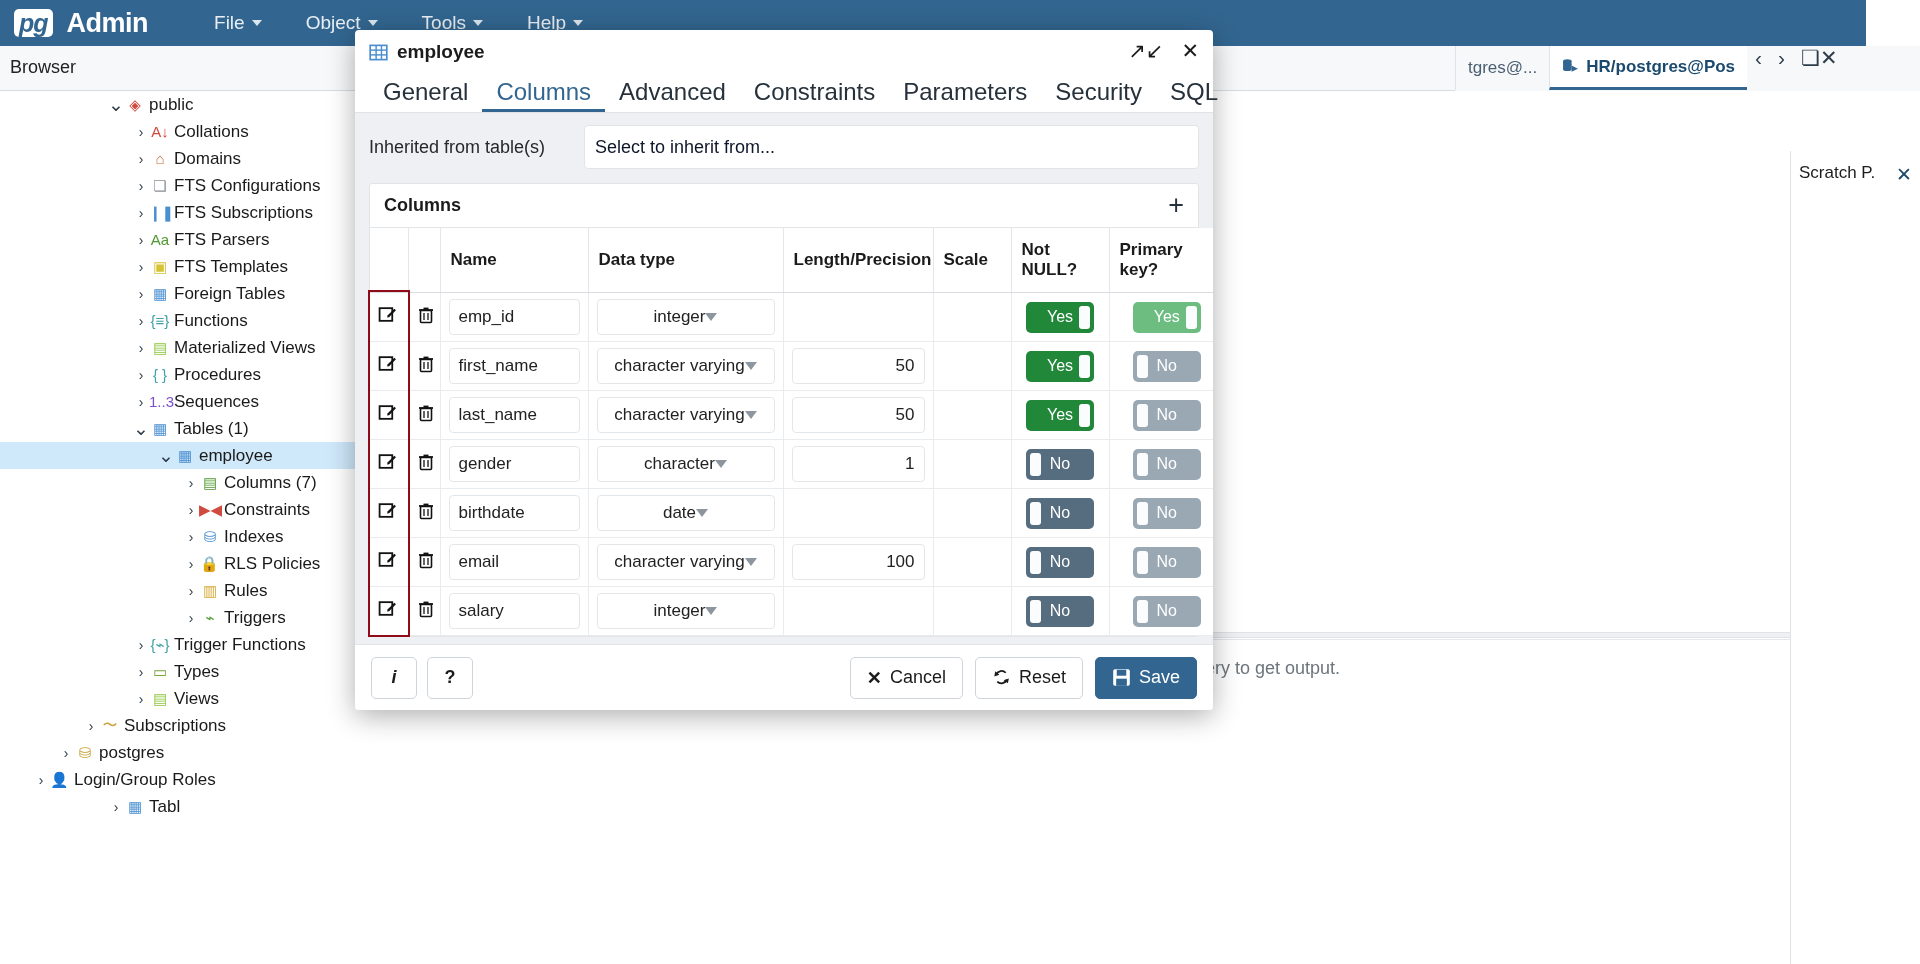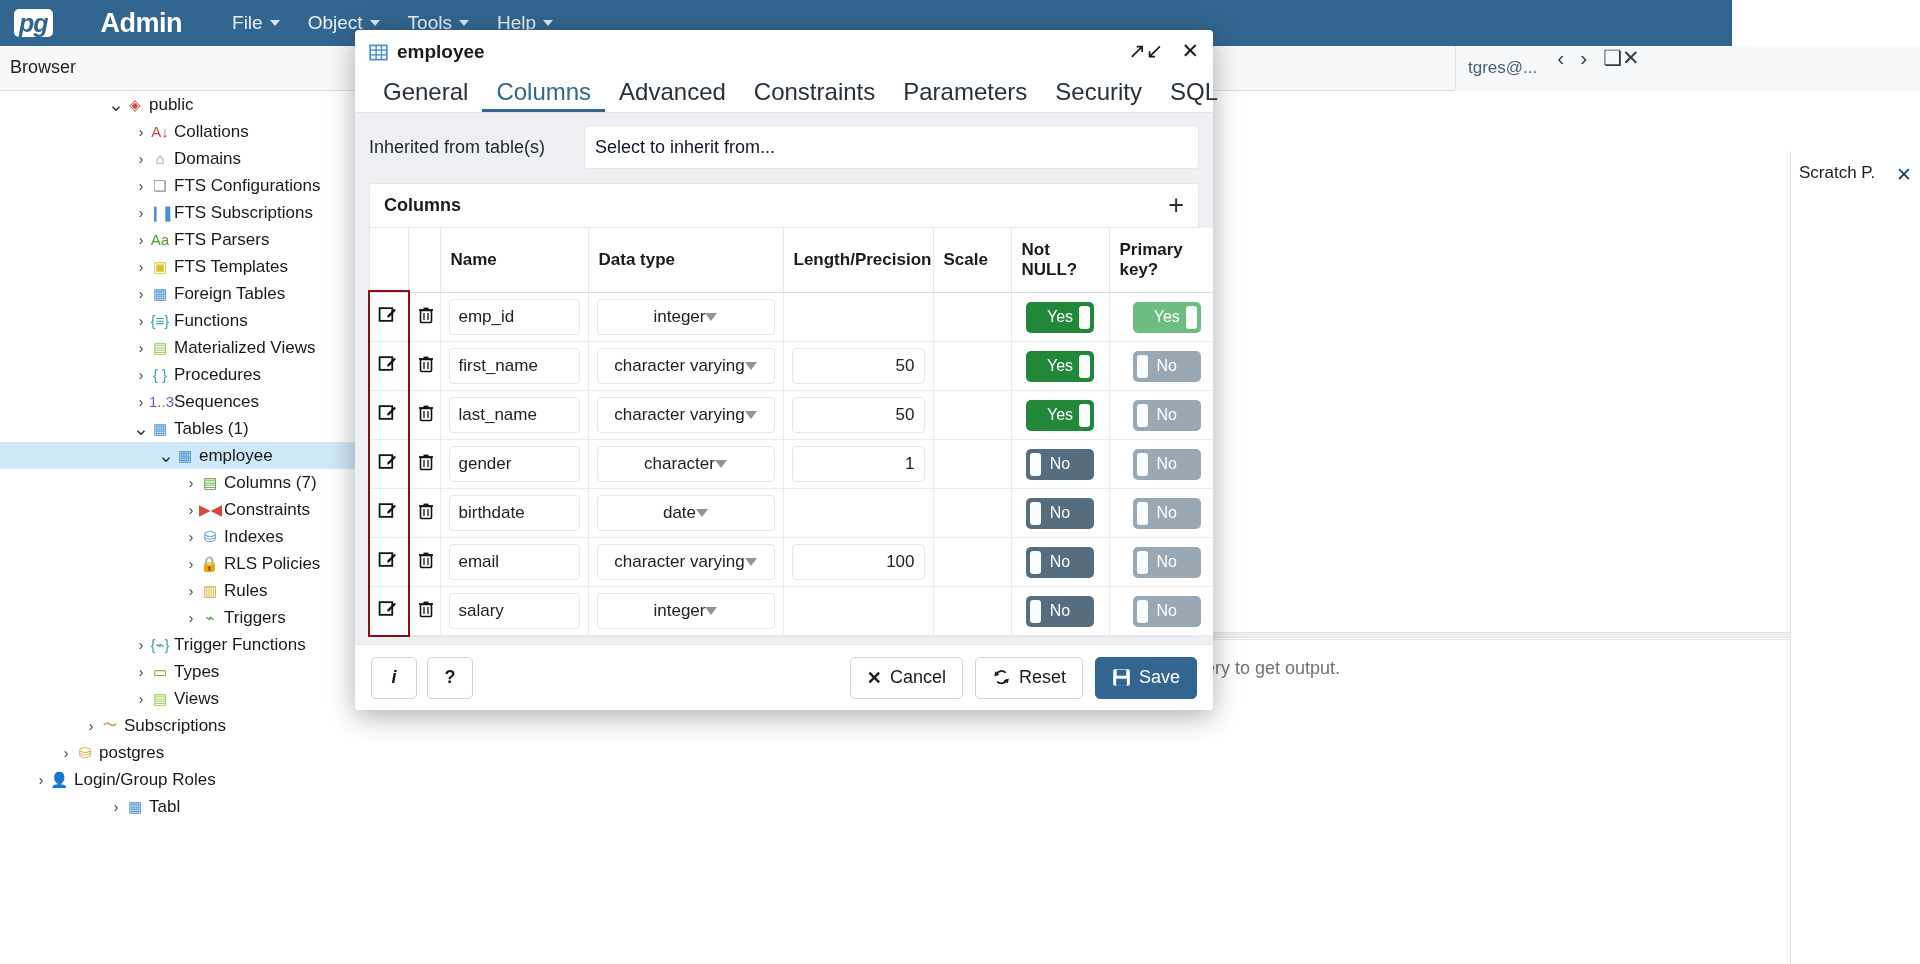--- a/index.html
+++ b/index.html
@@ -5,31 +5,31 @@
   * { box-sizing: border-box; margin: 0; padding: 0; }
   html, body {
     width: 1920px; height: 964px;
     font-family: "Liberation Sans", sans-serif;
     background: #fff; overflow: hidden;
   }
   body { position: relative; }
 
   
   .menubar {
-    position: absolute; left: 0; top: 0; width: 1732px; height: 46px;
-    background: #326690; display: flex; align-items: center; gap: 0;
+    position: absolute; left: 0; top: 0; width: 1866px; height: 46px;
+    background: #326690; display: flex; align-items: center; gap: 16px;
     z-index: 5;
   }
   .brand { display: flex; align-items: center; margin-left: 14px; margin-right: 36px; }
   .brand-pg {
     background: #fff; color: #326690; font-weight: bold; font-size: 25px;
     padding: 0px 5px; border-radius: 5px; line-height: 28px;
     font-style: italic; letter-spacing: -1px;
   }
-  .brand-admin { color: #fff; font-weight: bold; font-size: 27px; letter-spacing: -0.5px; margin-left: 2px; padding-left: 46px; }
+  .brand-admin { color: #fff; font-weight: bold; font-size: 27px; letter-spacing: -0.5px; margin-left: 14px; }
   .menu-item {
     color: #e8eef3; font-size: 19px; padding: 6px 14px; display: flex;
     align-items: center; gap: 7px; cursor: pointer;
   }
   .caret-d {
     width: 0; height: 0; border-left: 5px solid transparent;
     border-right: 5px solid transparent; border-top: 6px solid #dce6ee;
   }
 
   
@@ -260,20 +260,31 @@
       <rect x="2" y="9" width="10" height="4" fill="#1b1b1b"></rect>
       <ellipse cx="7" cy="13" rx="5" ry="2.2" fill="#1b1b1b"></ellipse>
       <polygon points="12,9 19,13 12,17" fill="#1b1b1b"></polygon>
     </svg>
   </div>
 </div>
 
 <div class="tabstrip">
   <div class="ftab inactive">
     <span>tgres@...</span>
+  </div>
+  <div class="ftab active">
+    <svg width="17" height="17" viewBox="0 0 16 16">
+      <ellipse cx="5" cy="3" rx="4" ry="1.8" fill="#326690"></ellipse>
+      <rect x="1" y="3" width="8" height="3.5" fill="#326690"></rect>
+      <ellipse cx="5" cy="6.5" rx="4" ry="1.8" fill="#326690"></ellipse>
+      <rect x="1" y="7" width="8" height="3.5" fill="#326690"></rect>
+      <ellipse cx="5" cy="10.5" rx="4" ry="1.8" fill="#326690"></ellipse>
+      <polygon points="9,7 15,10 9,13" fill="#326690"></polygon>
+    </svg>
+    <span>HR/postgres@Pos</span>
   </div>
   <div class="navbtn">‹</div>
   <div class="navbtn">›</div>
   <div class="navbtn">❏✕</div>
 </div>
 
 <div class="qtoolbar">
   <div class="tbtn">
     <span class="caret-d"></span>
   </div>

